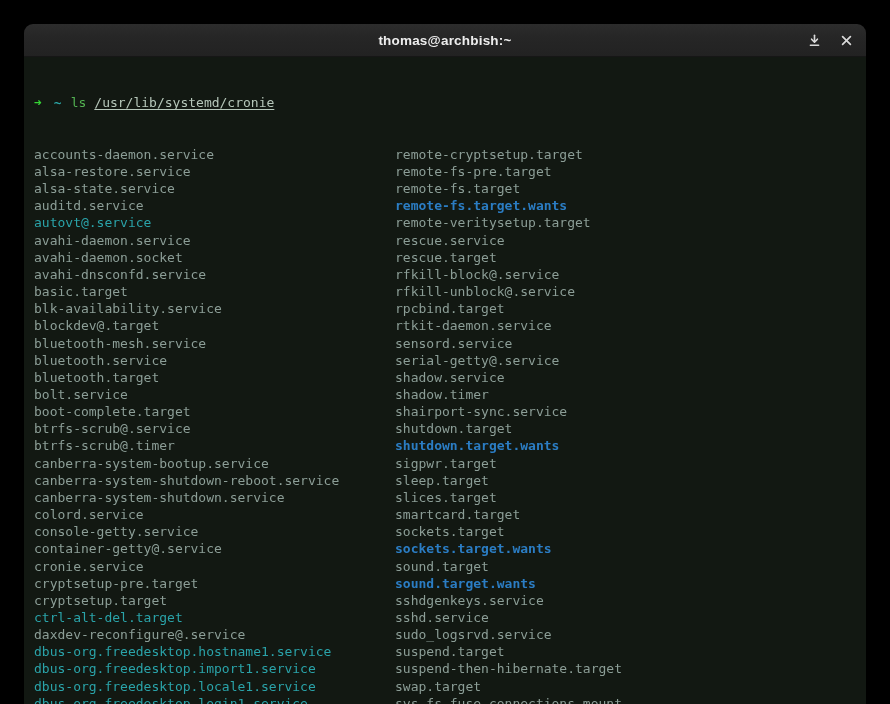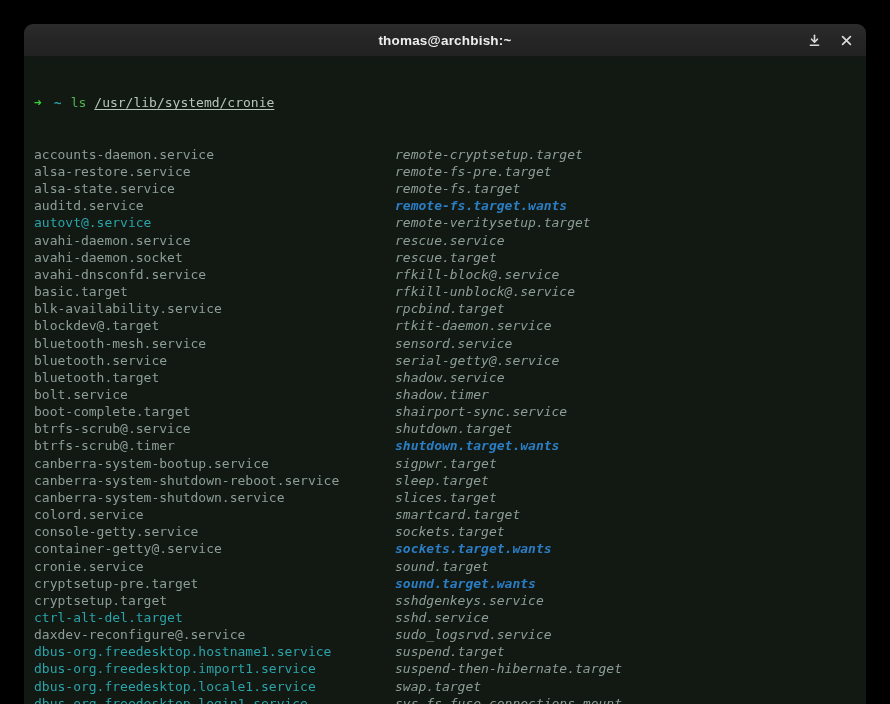--- a/index.html
+++ b/index.html
@@ -40,21 +40,21 @@
     padding:3px 10px 7px 10px;
     font-size:13px; line-height:17.15px;
     color:var(--file_text,#8c9e97);
     min-height:619px;
     white-space:pre;
   }
 
   .line { white-space:pre; }
   .row { display:flex;justify-content:center; }
   .cell-left { width:361px; flex:0 0 361px; overflow:hidden; }
-  .cell-right { flex:1;font-style:italic; }
+  .cell-right { flex:1; }
 
   .file    { color:var(--file_text,#8c9e97); }
   .symlink { color:var(--symlink_text,#2aa3a9); font-weight:normal; }
   .dir     { color:var(--directory_text,#2b7dc4); font-weight:bold; }
 
   .p-arrow { color:var(--prompt_arrow_green,#35d435); font-weight:bold; }
   .p-cwd   { color:var(--prompt_cwd_cyan,#2ba6a6); font-weight:bold; margin-left:12px; }
   .p-cmd   { color:var(--command_green,#52b151); margin-left:9px; }
   .p-arg   { color:var(--path_text,#b6c7ba); margin-left:8px; text-decoration:underline; text-underline-offset:2px; }
 </style>

